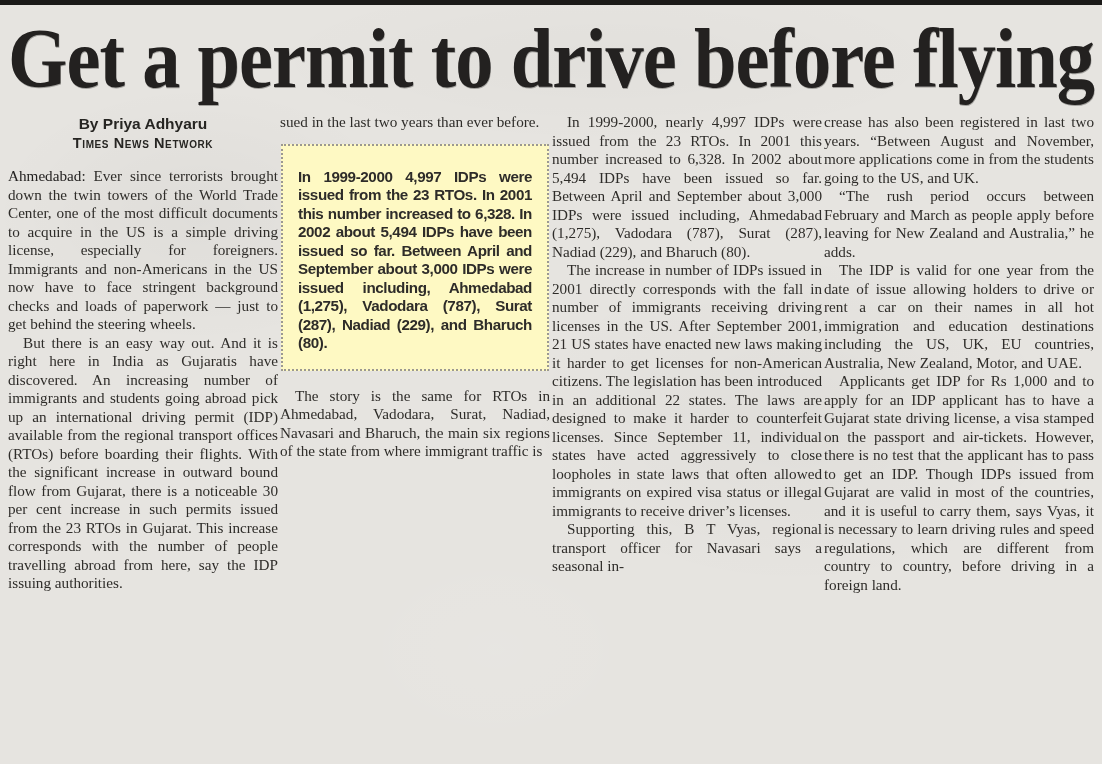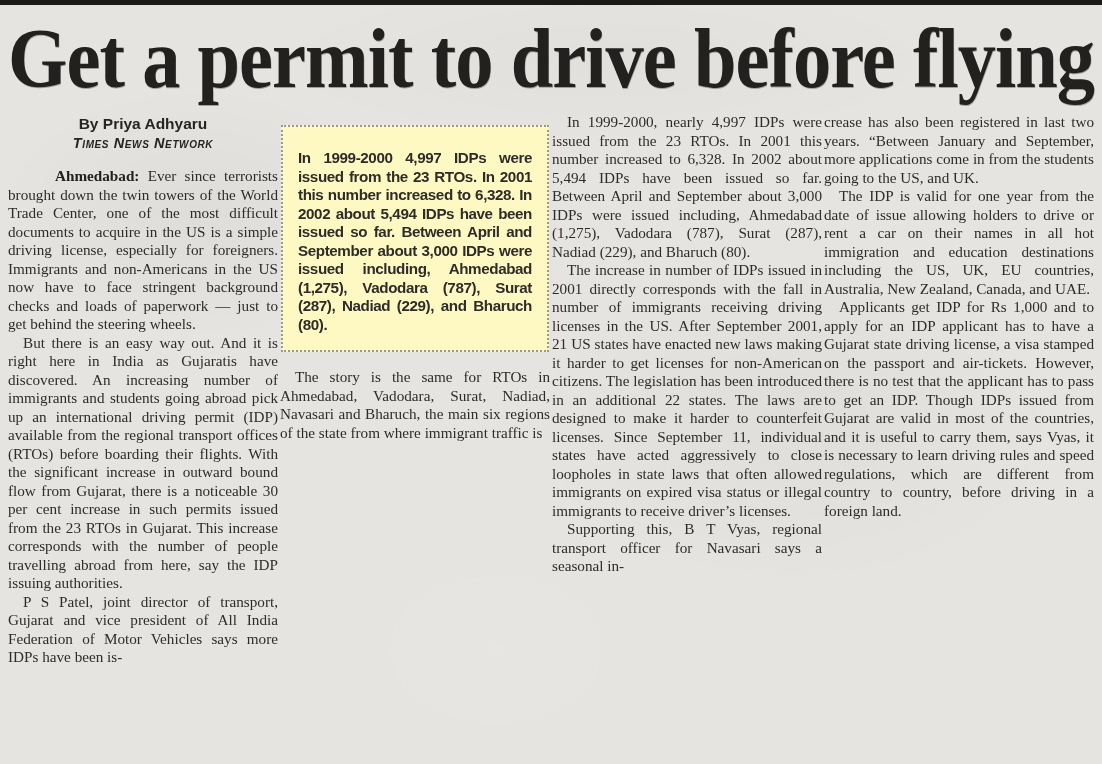--- a/index.html
+++ b/index.html
@@ -52,30 +52,29 @@
     color: #262522;
   }
   .byline-agency {
     font-family: "Liberation Sans", sans-serif;
     font-weight: bold;
     font-variant: small-caps;
     letter-spacing: 0.6px;
     font-size: 14.5px;
     margin-top: 2px;
     color: #262522;
-    font-style: italic;
   }
   .col p {
     font-size: 15.2px;
     line-height: 18.5px;
     text-align: justify;
     color: #2e2c29;
   }
   .col p.indent { text-indent: 15px; }
-  .dateline { font-weight: bold; color: #232120; margin-left: 47px; }
+  .dateline { font-weight: normal; color: #232120; }
   .pullquote-box {
     border: 2px dotted #9b9892;
     background: #fef9c3;
     margin: 12px 1px 16px 1px;
     padding: 22px 15px 16px 15px;
   }
   .pullquote-text {
     font-family: "Liberation Sans", sans-serif;
     font-weight: bold;
     font-size: 19px;
@@ -99,36 +98,37 @@
 
   <div class="body-columns">
 
     <div class="col">
       <div class="byline-block">
         <div class="byline-author">By Priya Adhyaru</div>
         <div class="byline-agency">Times News Network</div>
       </div>
       <p><span class="dateline">Ahmedabad:</span> <span>Ever since terrorists brought down the twin towers of the World Trade Center, one of the most difficult documents to acquire in the US is a simple driving license, especially for foreigners. Immigrants and non-Americans in the US now have to face stringent background checks and loads of paperwork — just to get behind the steering wheels.</span></p>
       <p class="indent">But there is an easy way out. And it is right here in India as Gujaratis have discovered. An increasing number of immigrants and students going abroad pick up an international driving permit (IDP) available from the regional transport offices (RTOs) before boarding their flights. With the significant increase in outward bound flow from Gujarat, there is a noticeable 30 per cent increase in such permits issued from the 23 RTOs in Gujarat. This increase corresponds with the number of people travelling abroad from here, say the IDP issuing authorities.</p>
-      <p class="indent">P S Patel, joint director of transport, Gujarat and vice president of All India Federation of Motor Vehicles says more IDPs have been is-</p>
     </div>
 
     <div class="col">
+      <p>sued in the last two years than ever before.</p>
       <div class="pullquote-box">
         <p class="pullquote-text">In 1999-2000 4,997 IDPs were issued from the 23 RTOs. In 2001 this number increased to 6,328. In 2002 about 5,494 IDPs have been issued so far. Between April and September about 3,000 IDPs were issued including, Ahmedabad (1,275), Vadodara (787), Surat (287), Nadiad (229), and Bharuch (80).</p>
       </div>
       <p class="indent col2-bottom">The story is the same for RTOs in Ahmedabad, Vadodara, Surat, Nadiad, Navasari and Bharuch, the main six regions of the state from where immigrant traffic is</p>
     </div>
 
     <div class="col">
       <p class="indent">In 1999-2000, nearly 4,997 IDPs were issued from the 23 RTOs. In 2001 this number increased to 6,328. In 2002 about 5,494 IDPs have been issued so far. Between April and September about 3,000 IDPs were issued including, Ahmedabad (1,275), Vadodara (787), Surat (287), Nadiad (229), and Bharuch (80).</p>
       <p class="indent">The increase in number of IDPs issued in 2001 directly corresponds with the fall in number of immigrants receiving driving licenses in the US. After September 2001, 21 US states have enacted new laws making it harder to get licenses for non-American citizens. The legislation has been introduced in an additional 22 states. The laws are designed to make it harder to counterfeit licenses. Since September 11, individual states have acted aggressively to close loopholes in state laws that often allowed immigrants on expired visa status or illegal immigrants to receive driver’s licenses.</p>
       <p class="indent">Supporting this, B T Vyas, regional transport officer for Navasari says a seasonal in-</p>
     </div>
 
     <div class="col">
-      <p>crease has also been registered in last two years. “Between January and September, more applications come in from the students going to the US, and UK.</p>
-      <p class="indent">The IDP is valid for one year from the date of issue allowing holders to drive or rent a car on their names in all hot immigration and education destinations including the US, UK, EU countries, Australia, New Zealand, Canada, and UAE.</p>
+      <p>crease has also been registered in last two years. “Between August and November, more applications come in from the students going to the US, and UK.</p>
+      <p class="indent">“The rush period occurs between February and March as people apply before leaving for New Zealand and Australia,” he adds.</p>
+      <p class="indent">The IDP is valid for one year from the date of issue allowing holders to drive or rent a car on their names in all hot immigration and education destinations including the US, UK, EU countries, Australia, New Zealand, Motor, and UAE.</p>
       <p class="indent">Applicants get IDP for Rs 1,000 and to apply for an IDP applicant has to have a Gujarat state driving license, a visa stamped on the passport and air-tickets. However, there is no test that the applicant has to pass to get an IDP. Though IDPs issued from Gujarat are valid in most of the countries, and it is useful to carry them, says Vyas, it is necessary to learn driving rules and speed regulations, which are different from country to country, before driving in a foreign land.</p>
     </div>
 
   </div>
 </div>
 
 </body></html>

